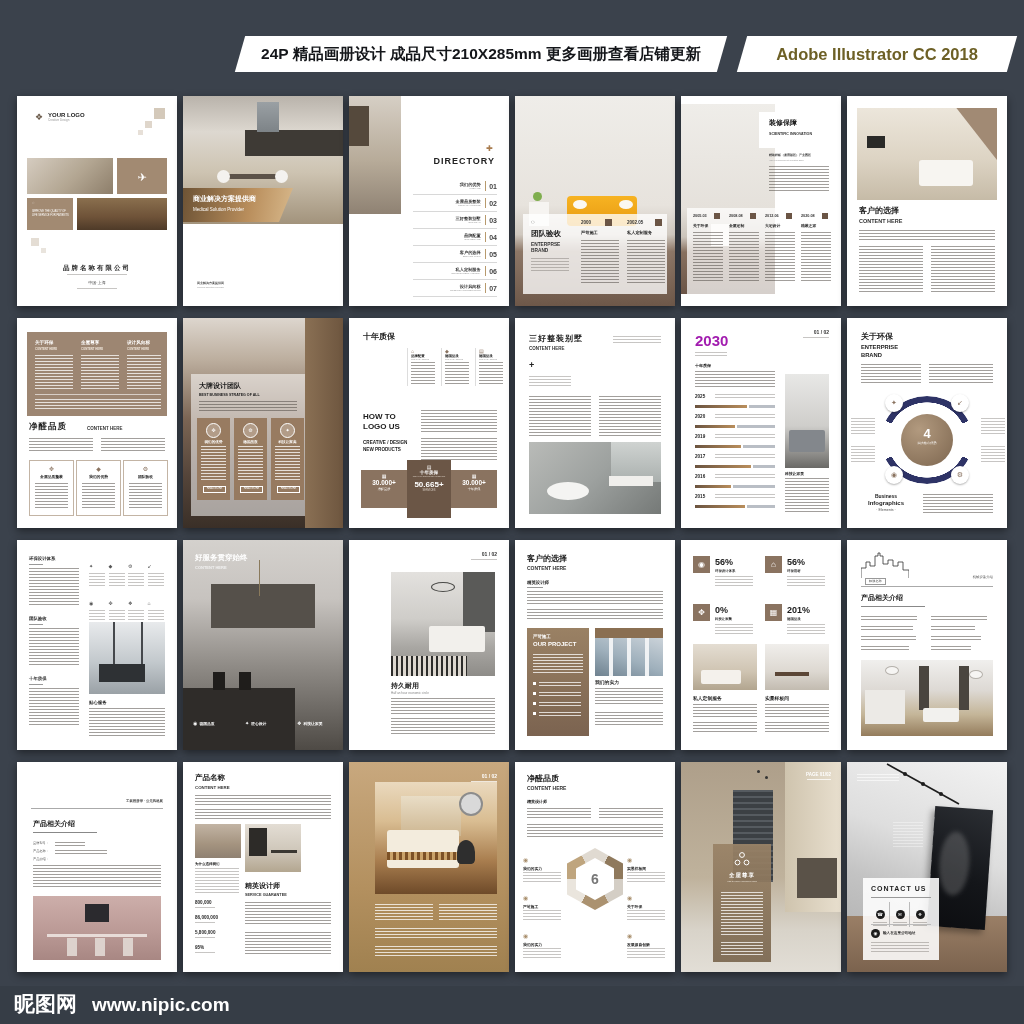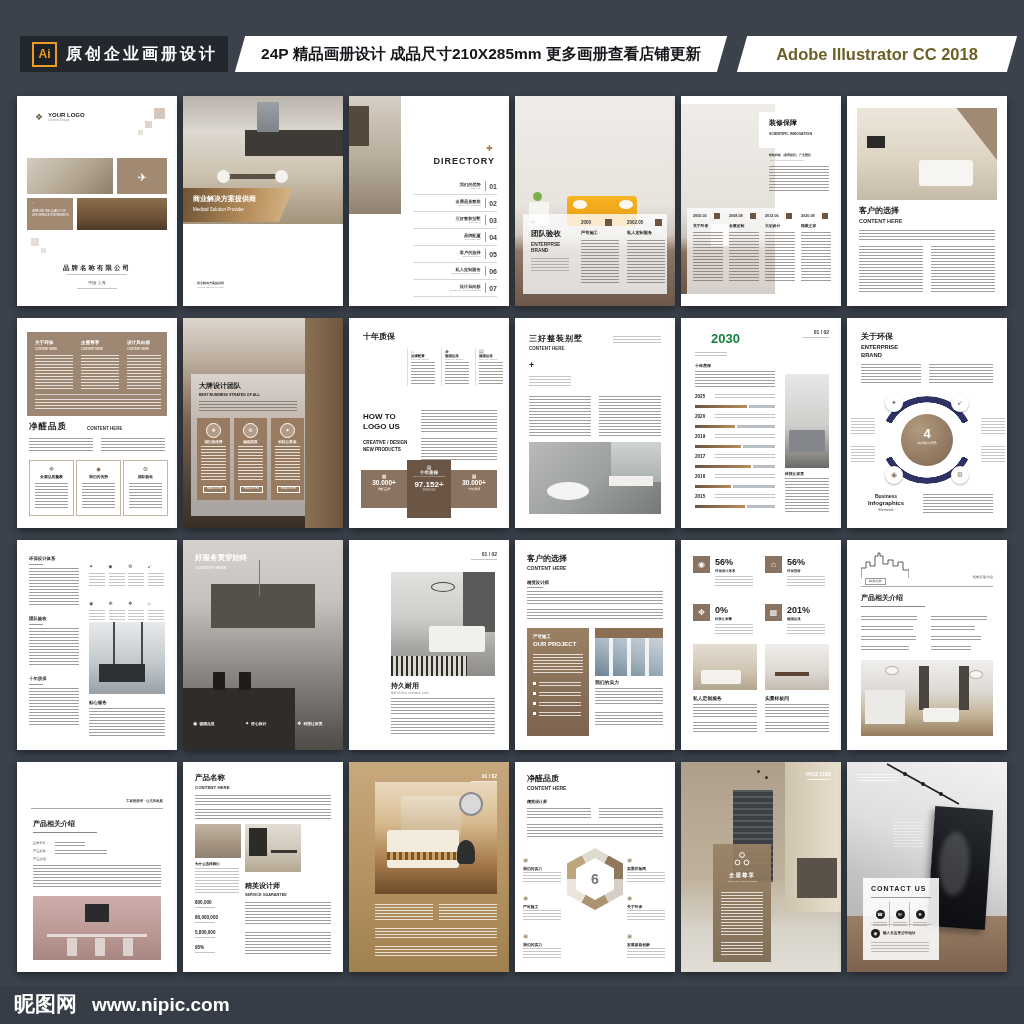--- a/index.html
+++ b/index.html
@@ -26,24 +26,20 @@
   .ring{position:absolute;border-radius:50%;background:conic-gradient(#2e3366 0 65deg,transparent 65deg 115deg,#2e3366 115deg 245deg,transparent 245deg 295deg,#2e3366 295deg 360deg);
         -webkit-mask:radial-gradient(closest-side,transparent 85%,#000 86%);mask:radial-gradient(closest-side,transparent 85%,#000 86%)}
   .sat{position:absolute;width:18px;height:18px;border-radius:50%;background:#fff;box-shadow:0 1px 2px rgba(0,0,0,.3);text-align:center;line-height:18px;color:#8a7360;font-size:7px}
 </style>
 </head>
 <body>
 
 <div id="stage">
 
   <div class="ab" style="left:0;top:0;width:1024px;height:90px">
-    <div class="ab" style="left:20px;top:36px;width:208px;height:36px;background:#23272e;display:flex;align-items:center;gap:9px;padding-left:12px;box-sizing:border-box">
-      <span style="width:21px;height:21px;border:2px solid #eb9c21;background:#1d2025;color:#eb9c21;font-size:12px;font-weight:bold;text-align:center;line-height:21px">Ai</span>
-      <span style="color:#fff;font-size:16px;font-weight:bold;letter-spacing:3px">原创企业画册设计</span>
-    </div>
     <div class="band" style="left:240px;width:482px">
       <span style="font-size:15.5px;color:#14161a">24P 精品画册设计 成品尺寸210X285mm 更多画册查看店铺更新</span>
     </div>
     <div class="band" style="left:742px;width:270px">
       <span style="font-size:16.5px;color:#6d6026">Adobe Illustrator CC 2018</span>
     </div>
   </div>
 
   <div class="ab" style="left:17px;top:96px;display:grid;grid-template-columns:repeat(6,160px);gap:12px 6px">
 
@@ -312,21 +308,21 @@
     <div class="gk" style="left:72px;top:120px;width:76px;height:22px"></div>
     <div class="ab" style="left:12px;top:152px;width:46px;height:38px;background:#8a7360;text-align:center;color:#fff">
       <div style="font-size:5px;margin-top:3px">▦</div>
       <div style="font-size:6.5px;font-weight:bold">30.000+</div>
       <div style="font-size:3.2px;margin-top:1px">净醛品质</div>
     </div>
     <div class="ab" style="left:58px;top:142px;width:44px;height:58px;background:#6b5646;text-align:center;color:#fff;z-index:2">
       <div style="font-size:5px;margin-top:4px">▤</div>
       <div style="font-size:4.6px;font-weight:bold">十年质保</div>
       <div style="font-size:1.8px;color:#d9cfc4">CREATIVE / DESIGN NEW PRODUCTS</div>
-      <div style="font-size:8px;font-weight:bold;margin-top:3px">97.152+</div>
+      <div style="font-size:8px;font-weight:bold;margin-top:3px">50.665+</div>
       <div style="font-size:2.6px;color:#d9cfc4">SERVICES</div>
     </div>
     <div class="ab" style="left:102px;top:152px;width:46px;height:38px;background:#8a7360;text-align:center;color:#fff">
       <div style="font-size:5px;margin-top:3px">▦</div>
       <div style="font-size:6.5px;font-weight:bold">30.000+</div>
       <div style="font-size:3.2px;margin-top:1px">十年质保</div>
     </div>
   </div>
 
   <div class="pg">
@@ -340,21 +336,21 @@
     <div class="ab" style="left:14px;top:124px;width:132px;height:72px;background:linear-gradient(135deg,#b9bbb8 0%,#9da19f 50%,#757977 100%)">
       <div class="ab" style="right:0;top:0;width:50px;height:40px;background:linear-gradient(180deg,#cfd3d1,#aab0ae)"></div>
       <div class="ab" style="left:18px;top:40px;width:42px;height:18px;border-radius:50%;background:#f4f4f2"></div>
       <div class="ab" style="left:80px;top:34px;width:44px;height:10px;background:#f0efec"></div>
     </div>
   </div>
 
   <div class="pg">
     <span class="t" style="right:12px;top:12px;font-size:5px;font-weight:bold;color:#333">01 / 02</span>
     <div class="gkl" style="right:12px;top:19px;width:26px;height:3px"></div>
-    <span class="t" style="left:30px;top:14px;font-size:13px;font-weight:800;color:#15803d">2030</span>
+    <span class="t" style="left:14px;top:14px;font-size:15px;font-weight:800;color:#a21caf">2030</span>
     <div class="gkl" style="left:14px;top:34px;width:32px;height:4px"></div>
     <span class="t" style="left:14px;top:46px;font-size:4px;font-weight:bold;color:#222">十年质保</span>
     <div class="gk" style="left:14px;top:53px;width:80px;height:16px"></div>
     <div class="ab" style="left:104px;top:56px;width:44px;height:94px;background:linear-gradient(180deg,#e8e8e6 0%,#cfcecb 55%,#8e8d8a 85%,#6a6966 100%)">
       <div class="ab" style="left:4px;top:56px;width:36px;height:22px;background:#83878c;border-radius:2px"></div>
     </div>
     <span class="t" style="left:104px;top:154px;font-size:3.8px;font-weight:bold;color:#222">科技让家美</span>
     <div class="gk" style="left:104px;top:160px;width:44px;height:36px"></div>
     <div class="ab" style="left:14px;top:76px;width:84px">
       <div style="position:relative;height:20px">

